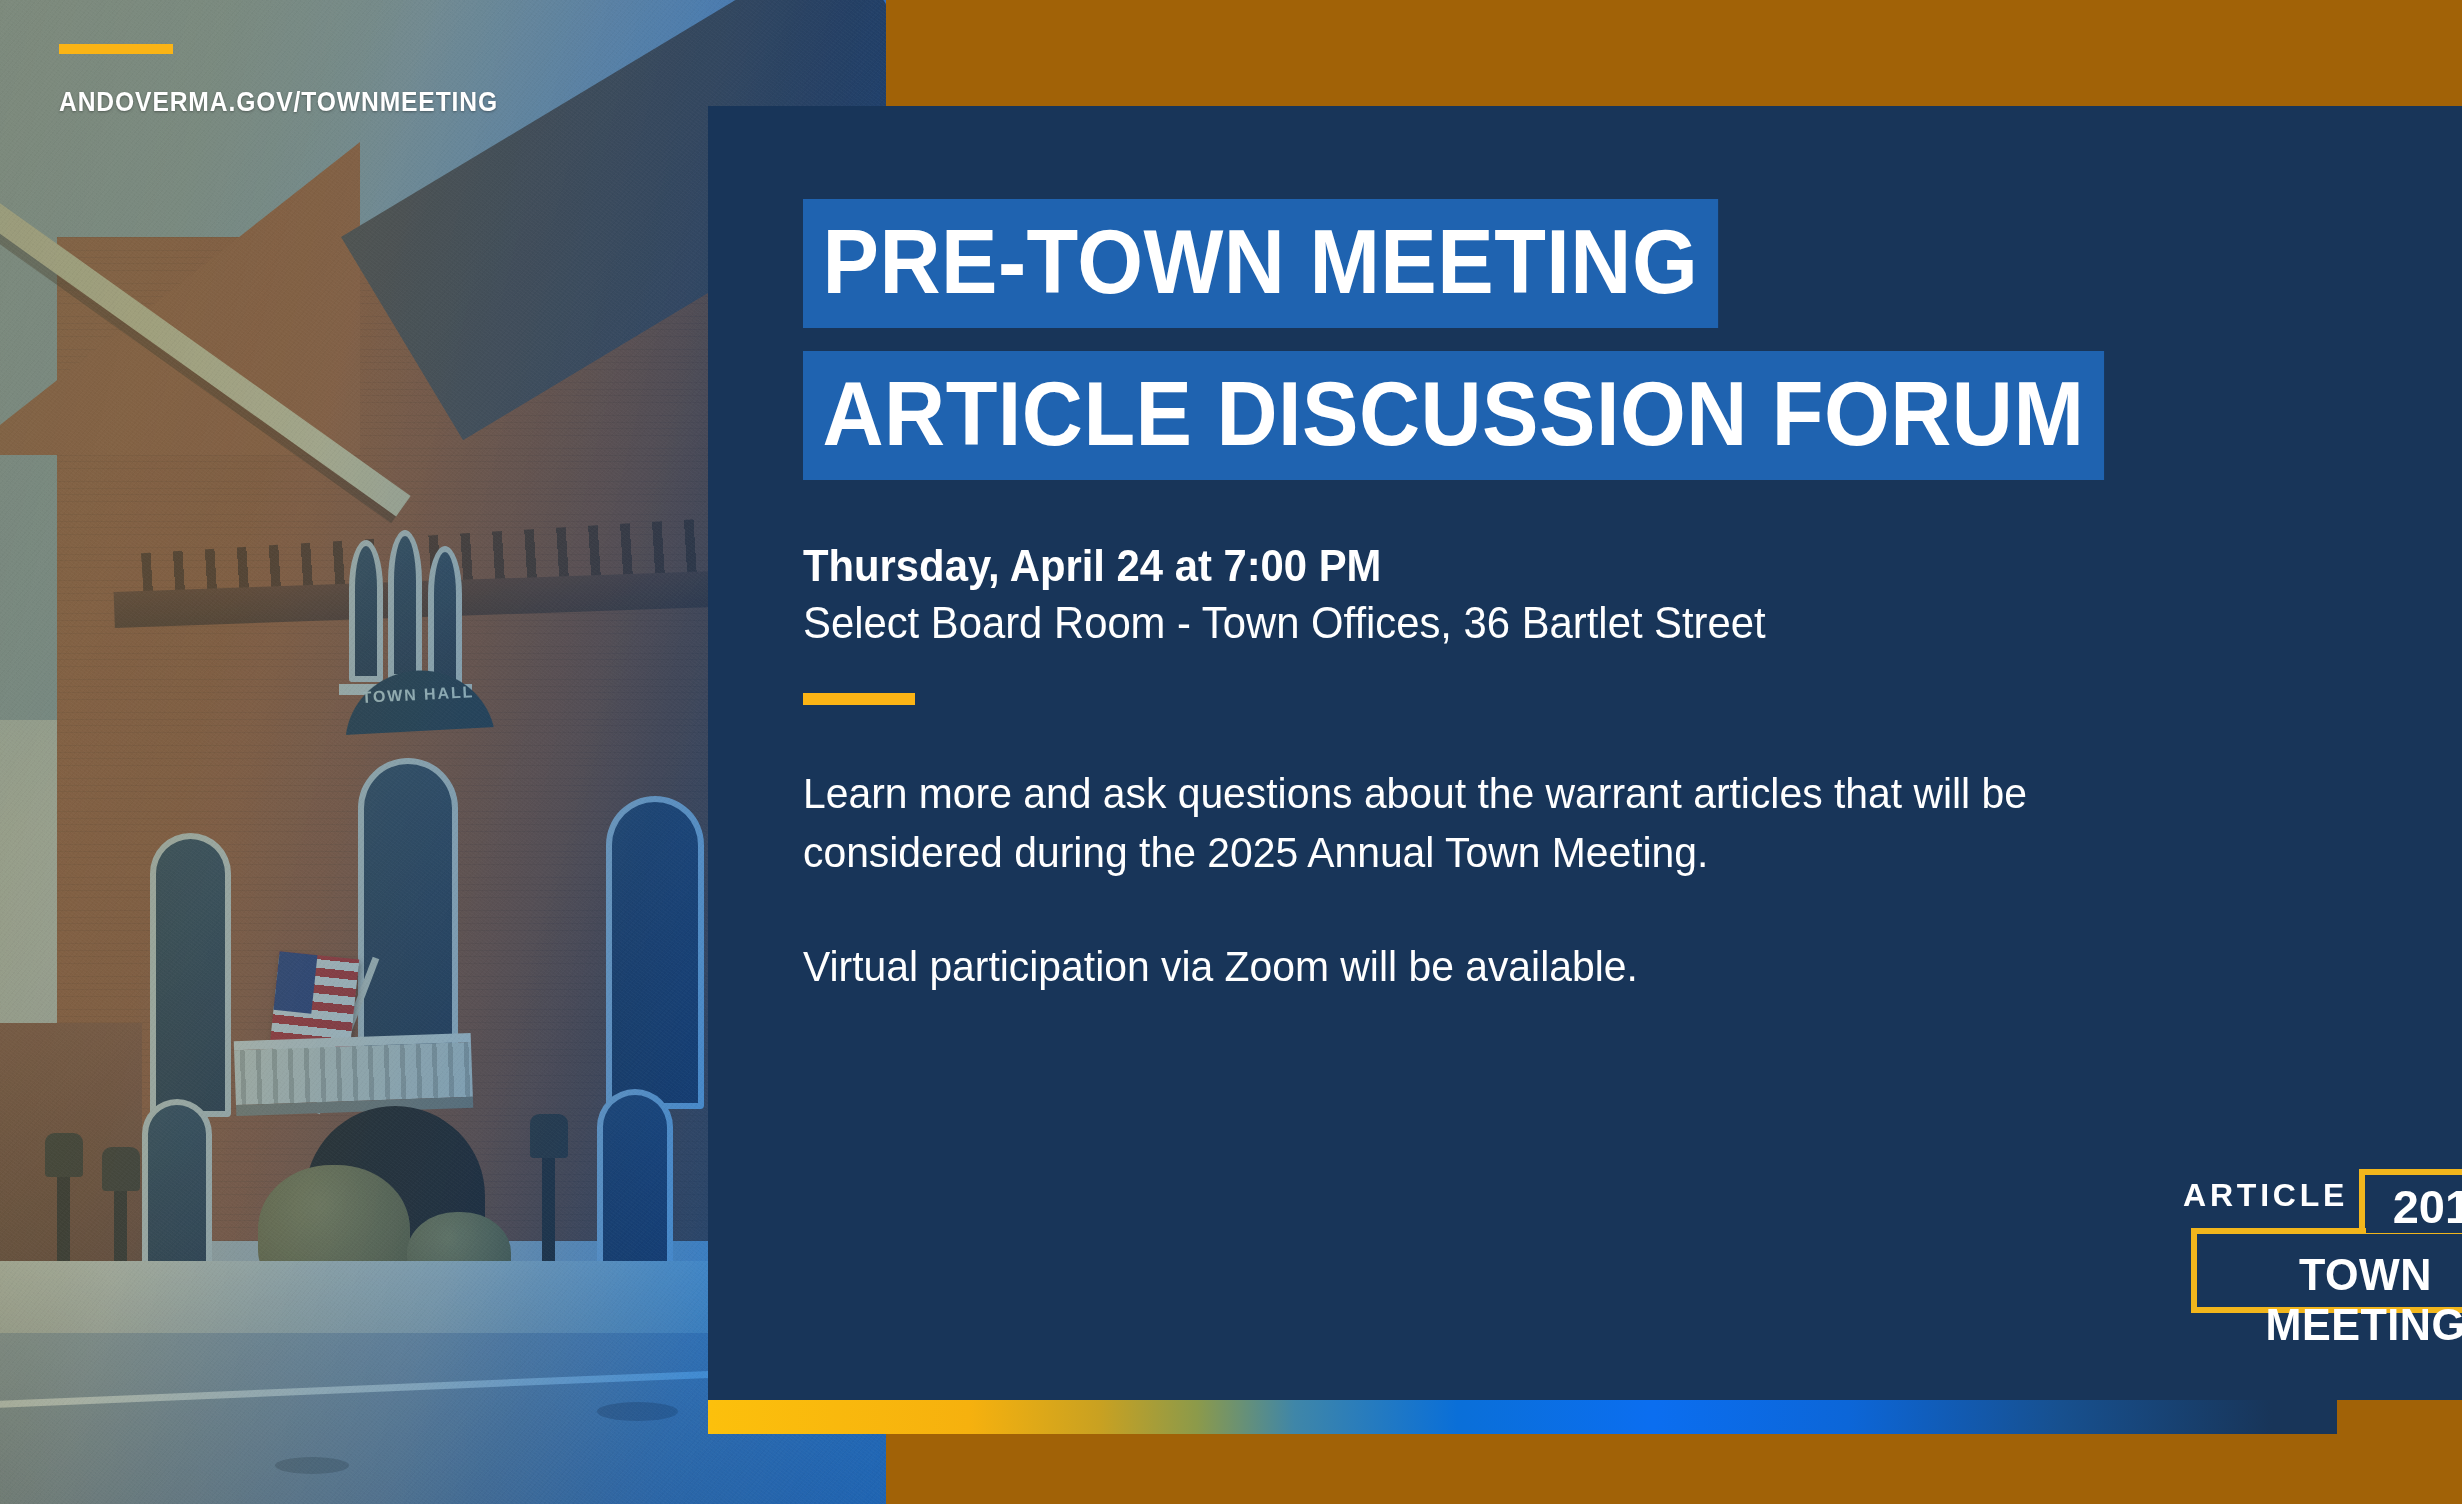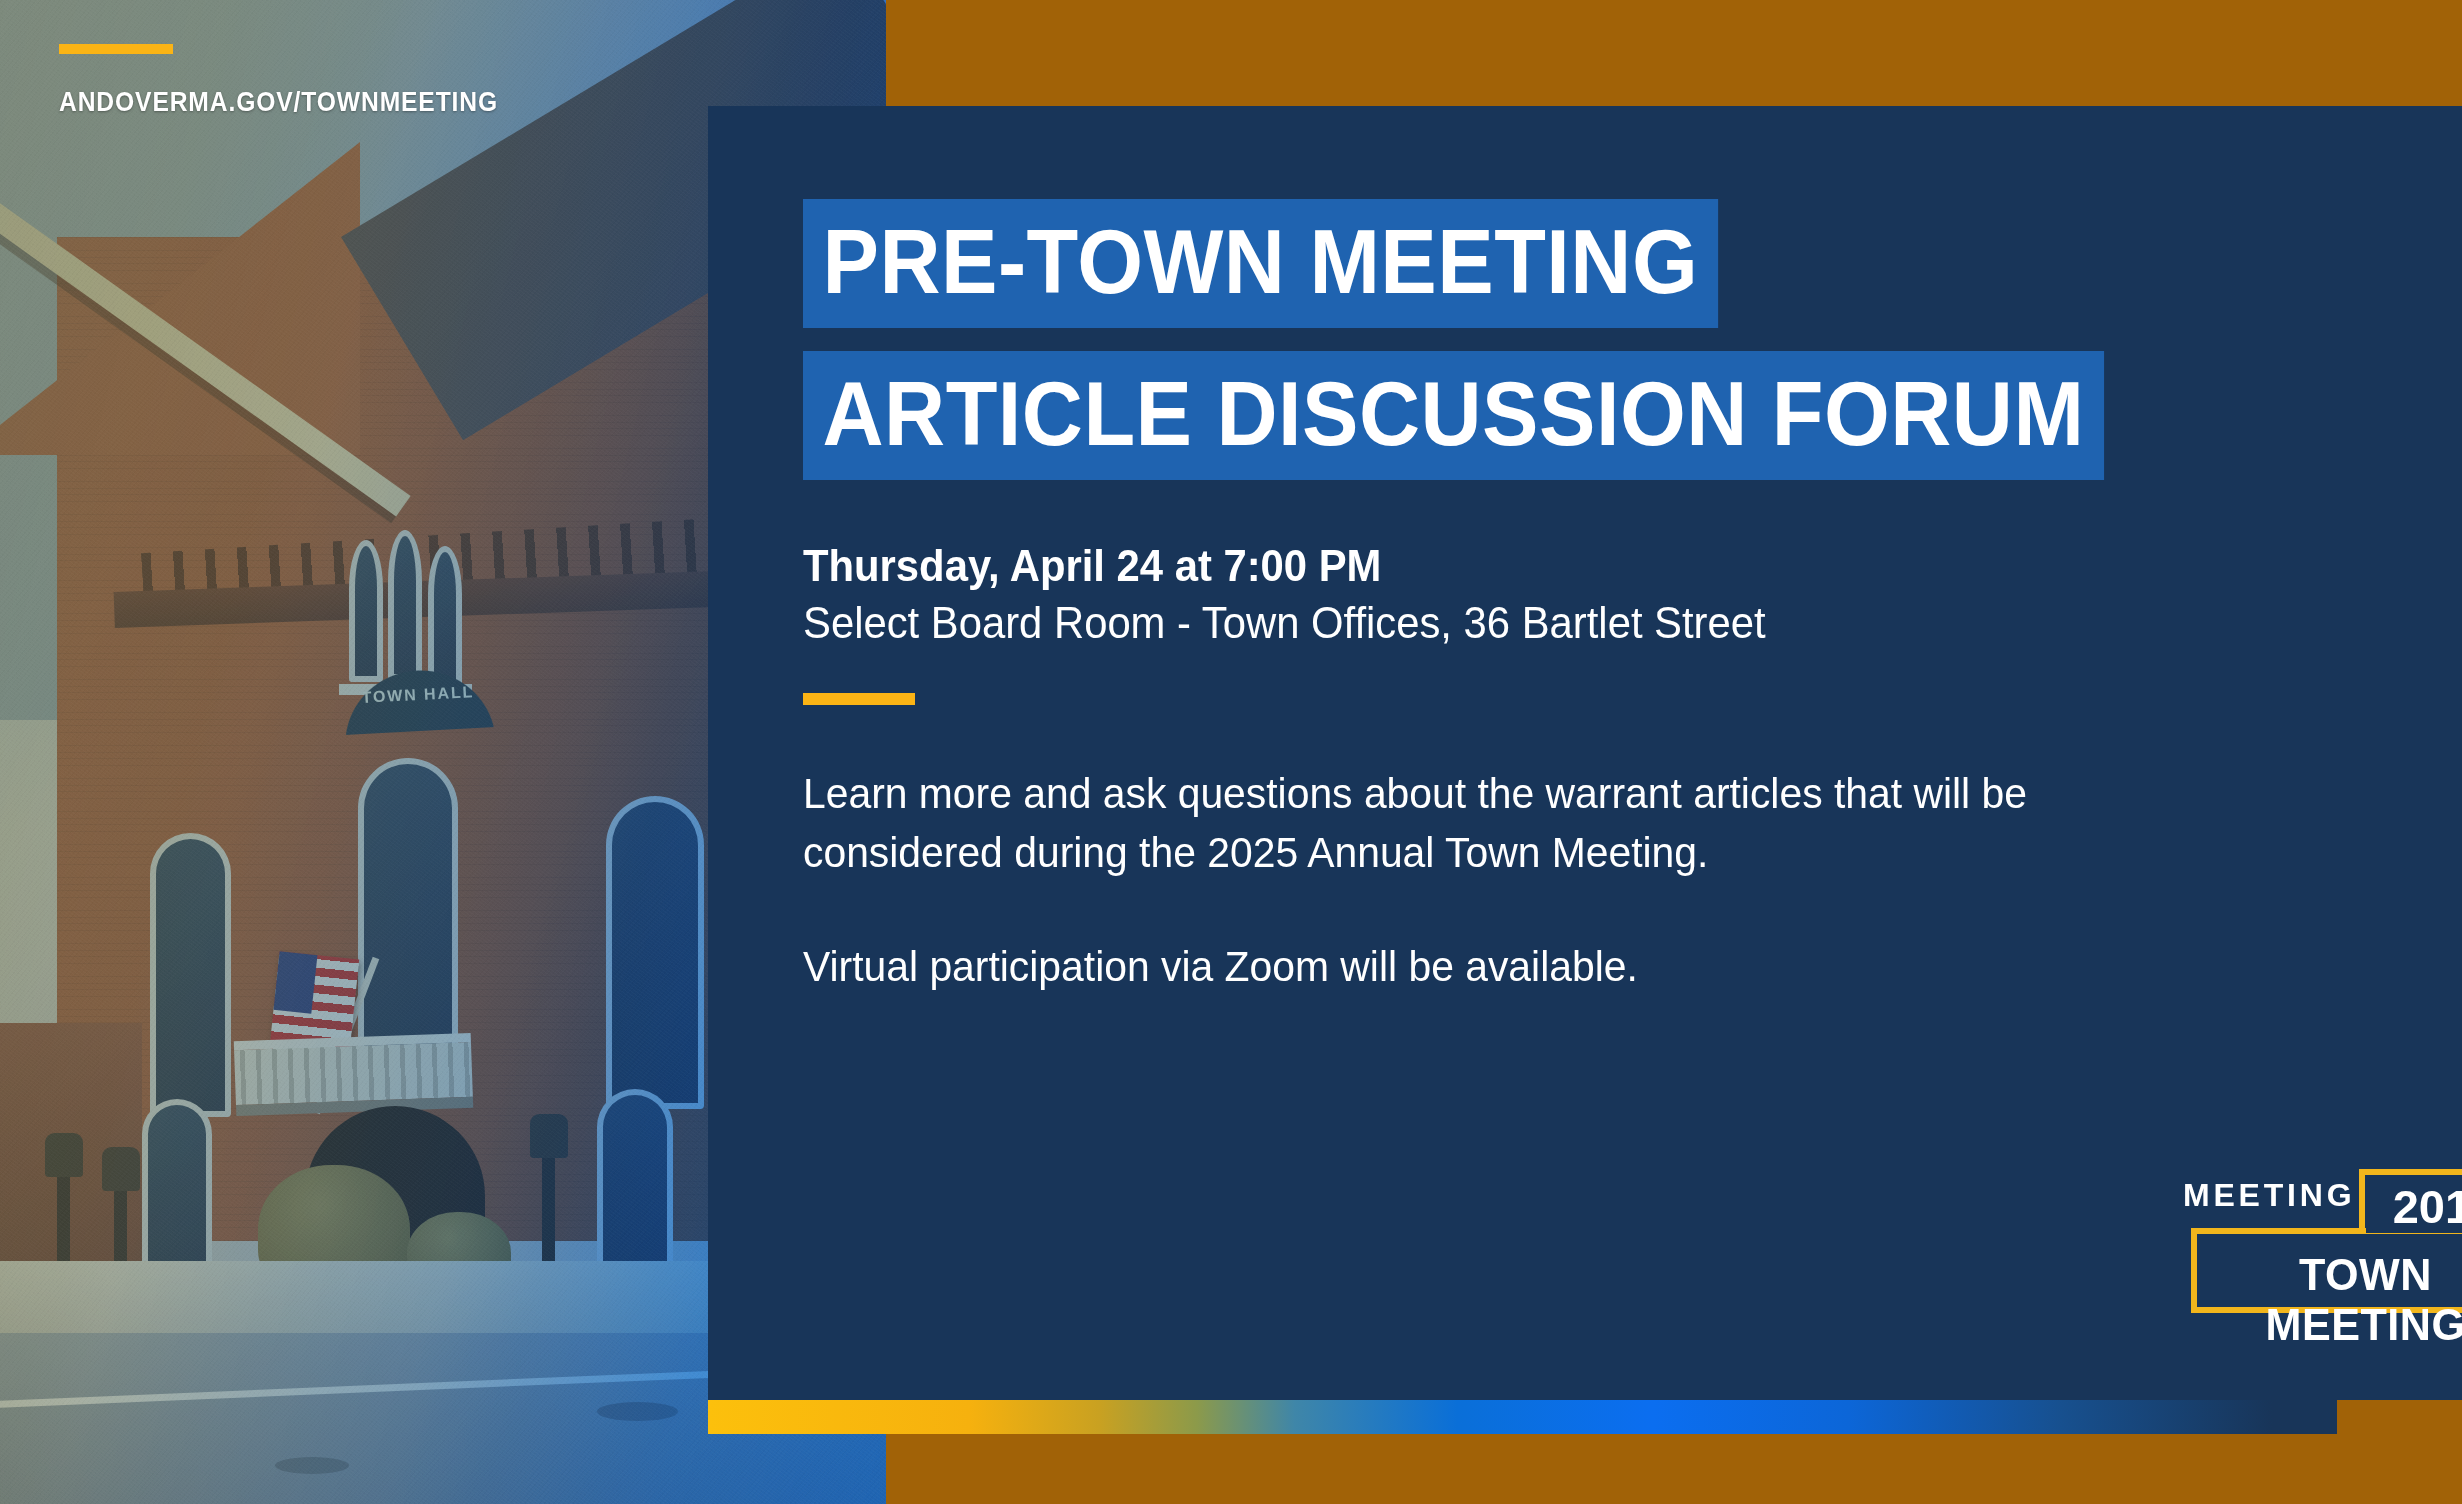--- a/index.html
+++ b/index.html
@@ -541,21 +541,21 @@
       <div class="divider"></div>
 
       <div class="body-copy">
         <p>Learn more and ask questions about the warrant articles that will be considered during the 2025 Annual Town Meeting.</p>
         <p>Virtual participation via Zoom will be available.</p>
       </div>
     </div>
 
     <div class="logo">
       <div class="logo-row-top">
-        <div class="logo-andover">MEETING</div>
+        <div class="logo-andover">ARTICLE</div>
         <div class="logo-box">
           <div class="logo-2025">2019</div>
         </div>
       </div>
       <div class="logo-row-bot">
         <div class="logo-townmeeting">TOWN MEETING</div>
       </div>
       <div class="logo-seam"></div>
     </div>
   </div>

